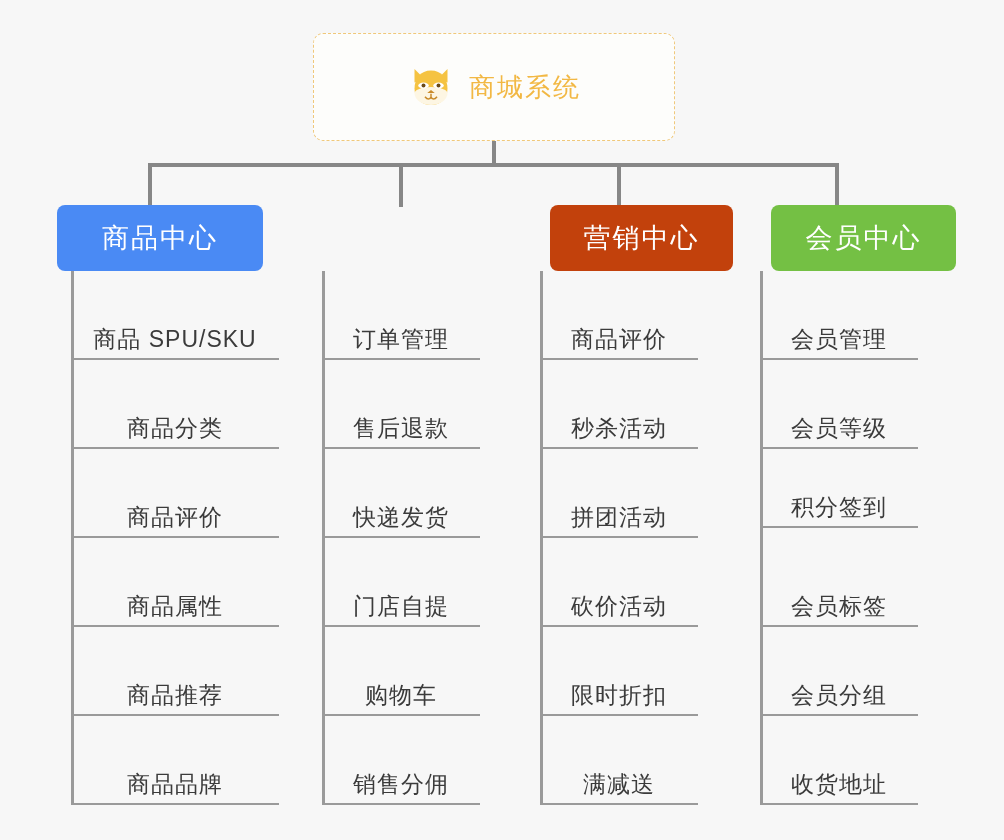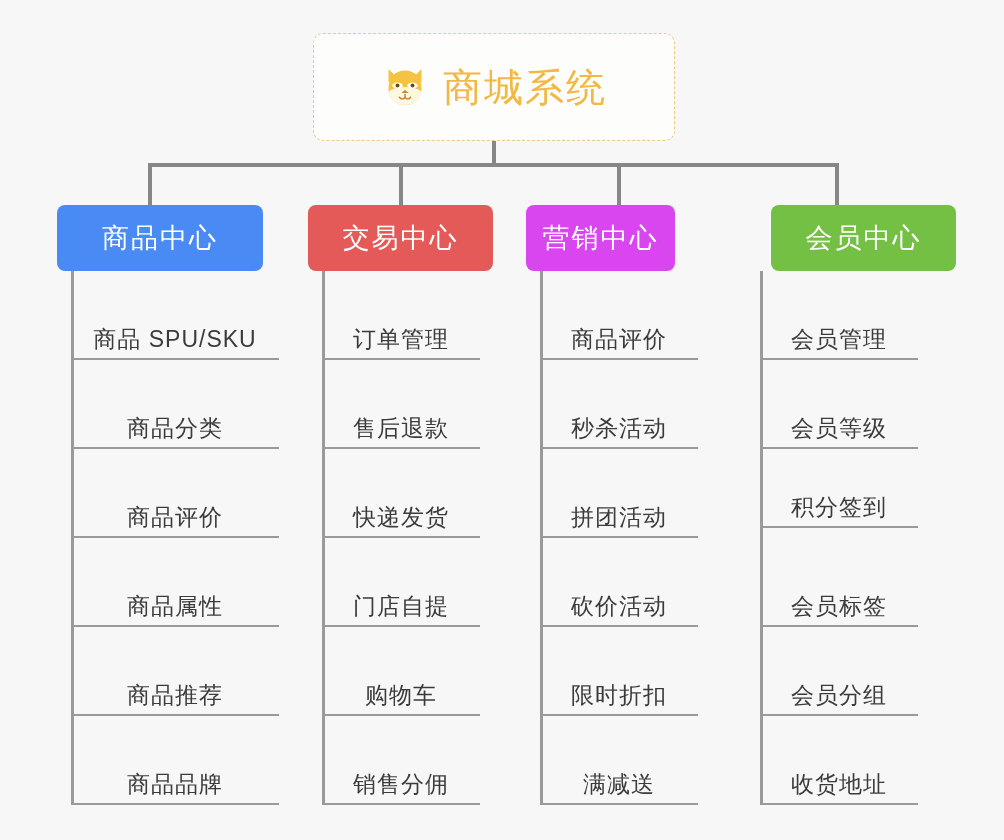--- a/index.html
+++ b/index.html
@@ -29,21 +29,21 @@
     box-sizing: border-box;
     background: #fdfdfb;
     border: 1px dashed #f0c87a;
     border-radius: 10px;
     display: flex;
     align-items: center;
     justify-content: center;
     gap: 14px;
   }
   .root-title {
-    font-size: 39px;
+    font-size: 26px;
     color: #f2b844;
     letter-spacing: 2px;
     line-height: 1;
     white-space: nowrap;
   }
   .shiba-icon { width: 48px; height: 48px; display: block; }
 
   
   .conn {
     position: absolute;
@@ -122,24 +122,21 @@
   <div class="conn conn-v" style="left:492px; top:141px; height:26px;"></div>
   <div class="conn conn-h" style="left:150px; top:163px; width:688px;"></div>
   <div class="conn conn-v" style="left:148px; top:163px; height:44px;"></div>
   <div class="conn conn-v" style="left:399px; top:163px; height:44px;"></div>
   <div class="conn conn-v" style="left:617px; top:163px; height:44px;"></div>
   <div class="conn conn-v" style="left:835px; top:163px; height:44px;"></div>
 
   <div class="cat-box" style="left: 57px; width: 206px; background: rgb(74, 138, 244);">
     <span>商品中心</span>
   </div>
-  <div class="cat-box" style="left: 308px; width: 185px; background: rgb(228, 90, 88);">
-    <span>交易中心</span>
-  </div>
-  <div class="cat-box" style="left: 526px; width: 149px; background: #d946ef;">
+  <div class="cat-box" style="left: 550px; width: 183px; background: #c2410c;">
     <span>营销中心</span>
   </div>
   <div class="cat-box" style="left: 771px; width: 185px; background: rgb(116, 192, 68);">
     <span>会员中心</span>
   </div>
 
   <div class="leaf-col" style="left:71px;">
       <div class="leaf-spine" style="height: 534px; background: rgb(154, 154, 154);"></div>
       <div class="leaf-item" style="top: 0px; width: 208px; border-bottom-color: rgb(154, 154, 154);">
         <span class="leaf-label">商品 SPU/SKU</span>

